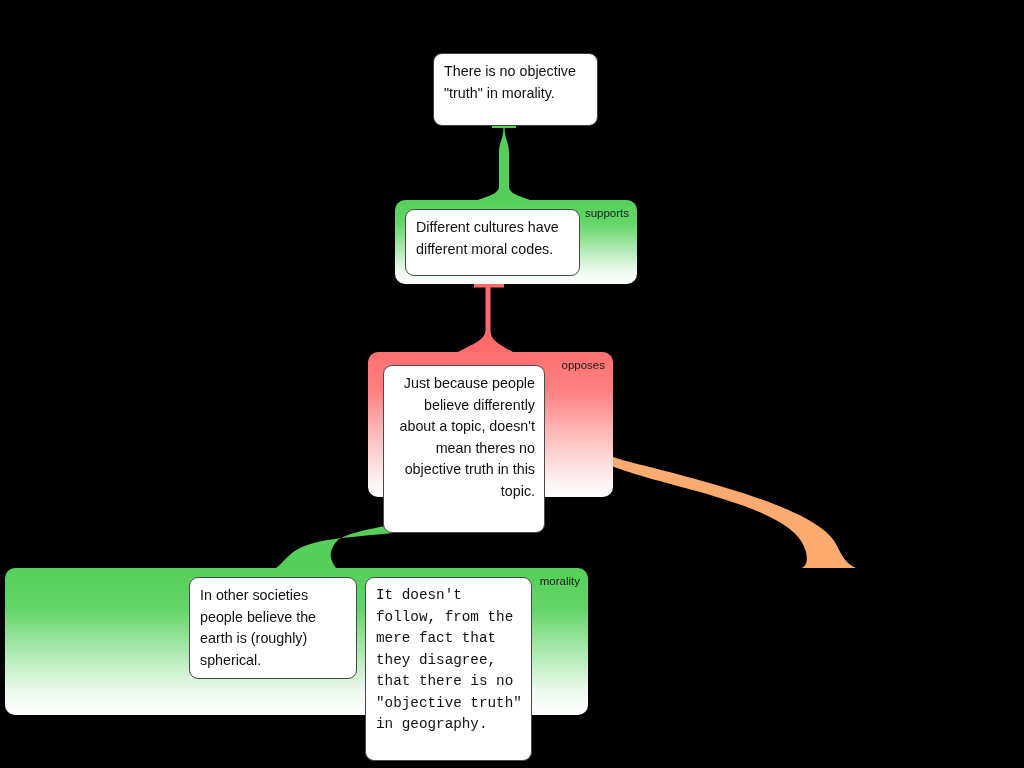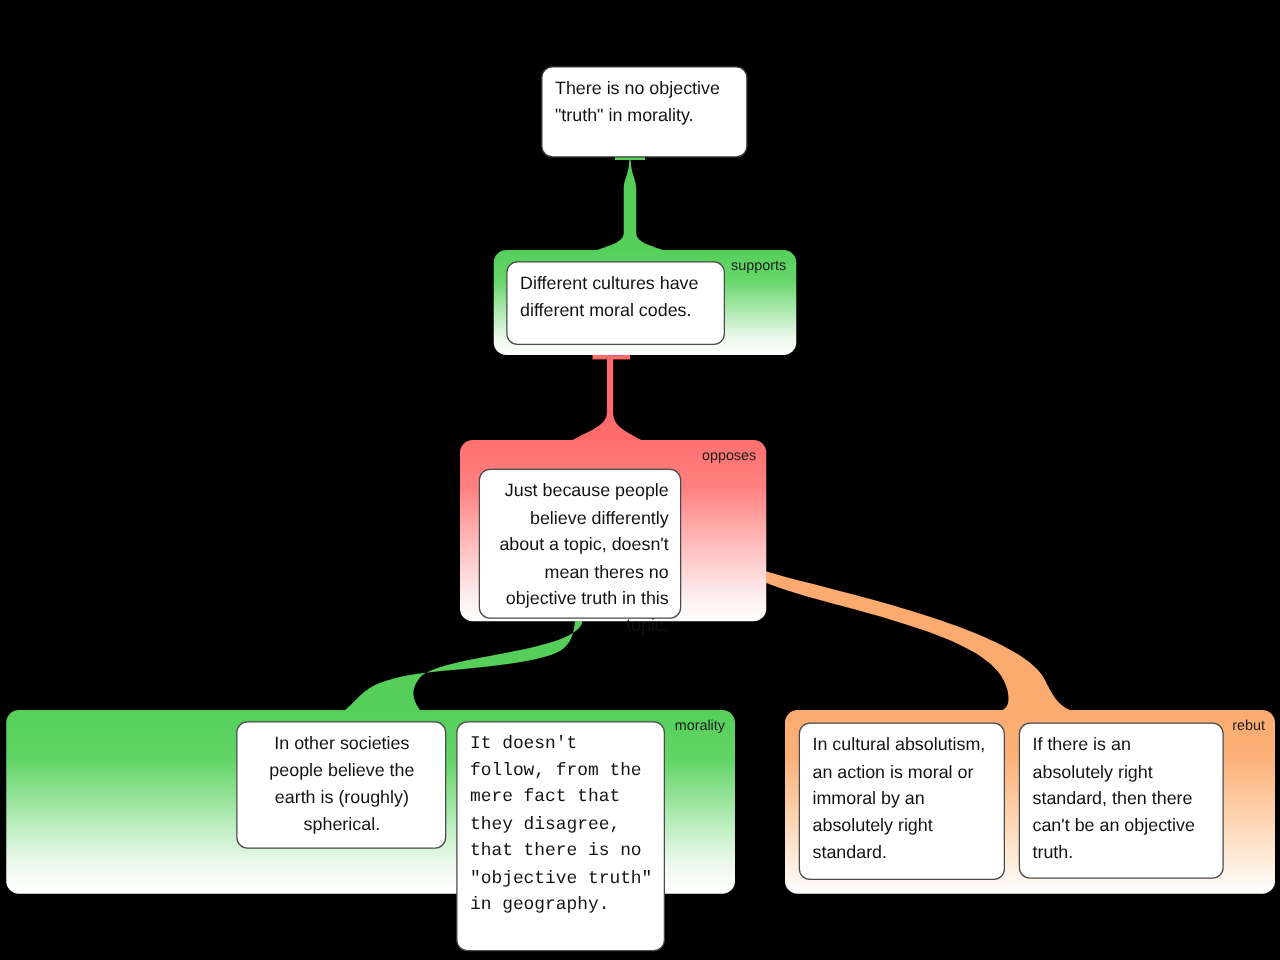--- a/index.html
+++ b/index.html
@@ -106,38 +106,29 @@
 
   <div class="group supports" style="left:395px;top:200px;width:242px;height:84px;padding-left:36px;">
     <span class="group-label">supports</span>
     <div class="card" style="left:10px;top:9px;width:175px;height:67px;">
       <span>Different cultures have different moral codes.</span>
     </div>
   </div>
 
   <div class="group opposes" style="left:368px;top:352px;width:245px;height:145px;text-align:right;">
     <span class="group-label">opposes</span>
-    <div class="card" style="left:15px;top:23px;width:162px;height:120px;">
+    <div class="card" style="left:15px;top:13px;width:162px;height:168px;">
       <span>Just because people believe differently about a topic, doesn't mean theres no objective truth in this topic.</span>
     </div>
   </div>
 
   <div class="group support" style="left:5px;top:568px;width:583px;height:147px;">
     <span class="group-label">morality</span>
-    <div class="card" style="left:184px;top:9px;width:168px;height:102px;text-align:center;">
+    <div class="card" style="left:184px;top:9px;width:168px;height:102px;">
       <span>In other societies people believe the earth is (roughly) spherical.</span>
     </div>
     <div class="card" style="left:360px;top:9px;width:167px;height:184px;font-family:Liberation Mono, monospace;">
       <span>It doesn't follow, from the mere fact that they disagree, that there is no "objective truth" in geography.</span>
     </div>
   </div>
 
-  <div class="group rebut" style="left:628px;top:568px;width:392px;height:147px;">
-    <span class="group-label">rebut</span>
-    <div class="card" style="left:11px;top:10px;width:165px;height:126px;">
-      <span>In cultural absolutism, an action is moral or immoral by an absolutely right standard.</span>
-    </div>
-    <div class="card" style="left:187px;top:10px;width:164px;height:125px;">
-      <span>If there is an absolutely right standard, then there can't be an objective truth.</span>
-    </div>
-  </div>
 
 </div>
 
 </body></html>

